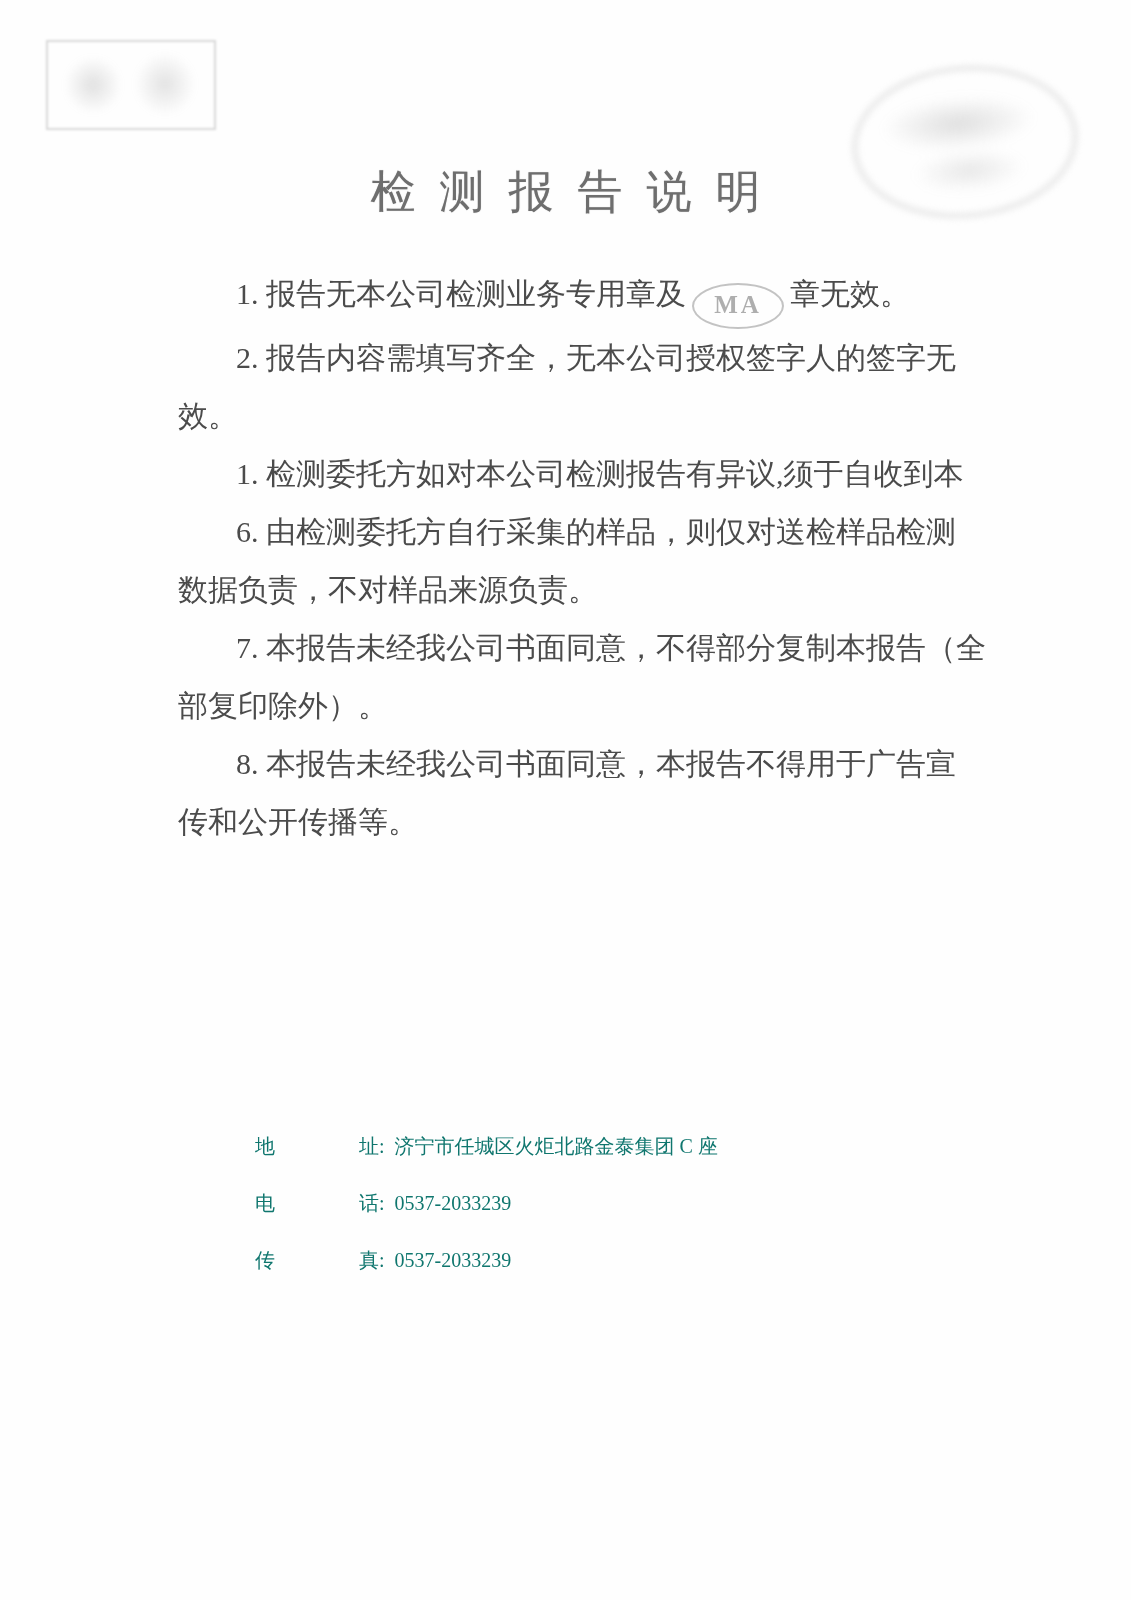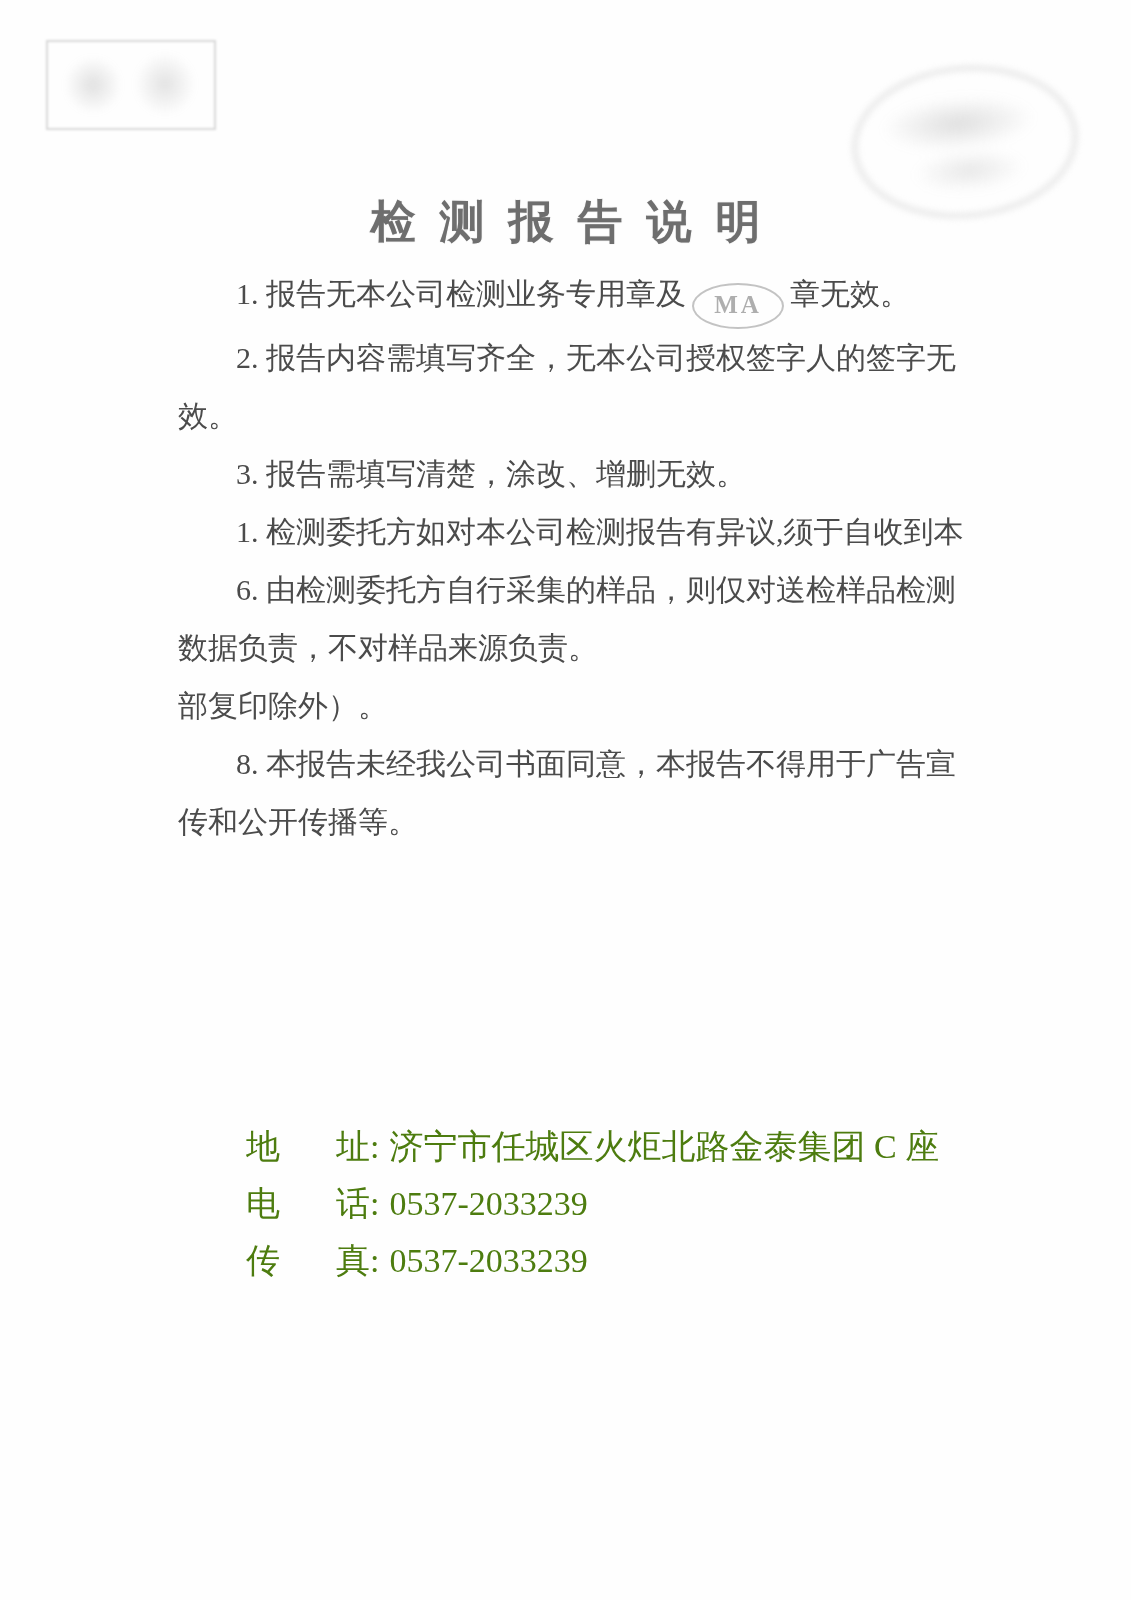--- a/index.html
+++ b/index.html
@@ -38,23 +38,23 @@
     position:absolute;left:28px;top:26px;width:150px;height:52px;
     background:radial-gradient(ellipse at center, rgba(150,150,150,0.30), rgba(150,150,150,0) 72%);
     filter:blur(4px);
   }
   .stamp-oval .blob2{
     position:absolute;left:55px;top:80px;width:110px;height:40px;
     background:radial-gradient(ellipse at center, rgba(150,150,150,0.22), rgba(150,150,150,0) 72%);
     filter:blur(4px);
   }
   .doc-title{
-    position:absolute;top:192px;left:0;width:100%;
+    position:absolute;top:162px;left:0;width:100%;
     text-align:center;
-    font-size:45px;font-weight:700;
+    font-size:45px;font-weight:400;
     letter-spacing:24px;text-indent:24px;
     color:#6e6e6e;
     text-shadow:0 0 1px rgba(120,120,120,0.45);
   }
   .notes{
     position:absolute;left:178px;top:265px;width:792px;
     font-size:30px;line-height:58px;
     color:#4b4b4b;
   }
   .notes .line{white-space:nowrap;}
@@ -65,23 +65,23 @@
     border:2px solid rgba(175,175,175,0.75);
     border-radius:50%;
     text-align:center;text-indent:0;
     font-size:25px;font-weight:600;letter-spacing:3px;
     color:rgba(160,160,160,0.85);
     vertical-align:-9px;
     margin:0 6px;
     filter:blur(0.4px);
   }
   .contact{
-    position:absolute;left:246px;top:1118px;
-    font-size:34px;line-height:57px;
-    color:#4d7c0f;
+    position:absolute;left:255px;top:1118px;
+    font-size:20px;line-height:57px;
+    color:#0f766e;
   }
   .contact .row{white-space:nowrap;}
   .c-label{
     display:inline-block;width:124px;
     text-align:justify;text-align-last:justify;
   }
   .c-value{margin-left:10px;}
 </style>
 </head>
 <body>
@@ -97,24 +97,24 @@
     <div class="blob1"></div>
     <div class="blob2"></div>
   </div>
 
   <div class="doc-title">检测报告说明</div>
 
   <div class="notes">
     <div class="line indent"><span>1. 报告无本公司检测业务专用章及</span><span class="ma-mark">MA</span><span>章无效。</span></div>
     <div class="line indent">2. 报告内容需填写齐全，无本公司授权签字人的签字无</div>
     <div class="line">效。</div>
-    <div class="line indent">3. 报告需填写清楚，涂改、增删无效。</div>
     <div class="line indent">1. 检测委托方如对本公司检测报告有异议,须于自收到本</div>
     <div class="line indent">6. 由检测委托方自行采集的样品，则仅对送检样品检测</div>
     <div class="line">数据负责，不对样品来源负责。</div>
+    <div class="line indent">7. 本报告未经我公司书面同意，不得部分复制本报告（全</div>
     <div class="line">部复印除外）。</div>
     <div class="line indent">8. 本报告未经我公司书面同意，本报告不得用于广告宣</div>
     <div class="line">传和公开传播等。</div>
   </div>
 
   <div class="contact">
     <div class="row">
       <span class="c-label">地址</span><span>:</span><span class="c-value">济宁市任城区火炬北路金泰集团 C 座</span>
     </div>
     <div class="row">

